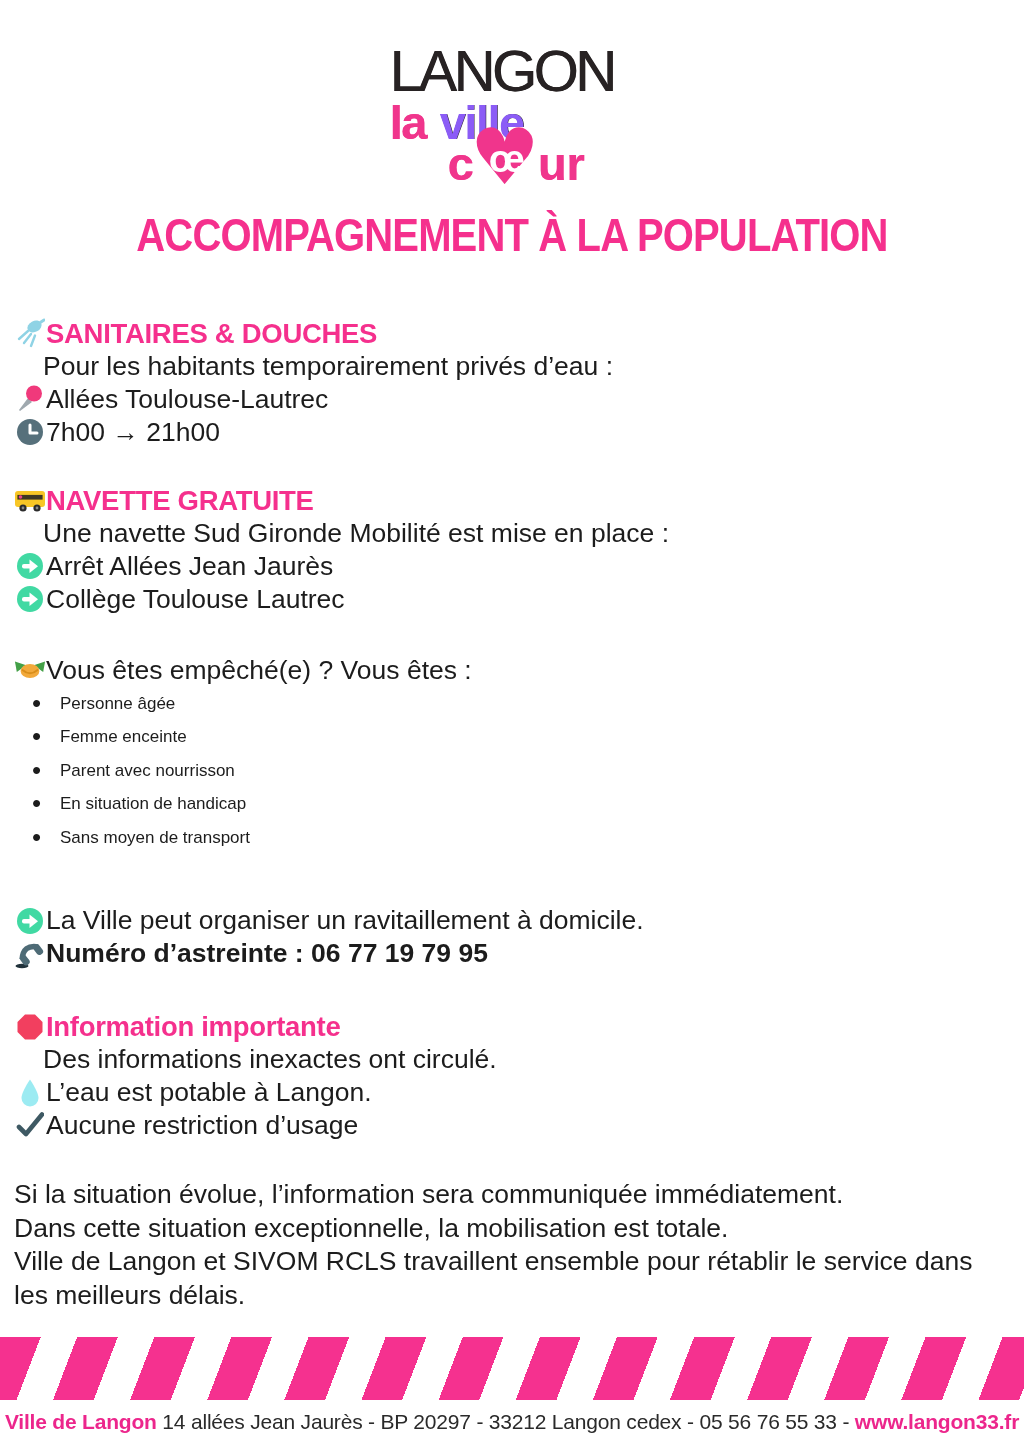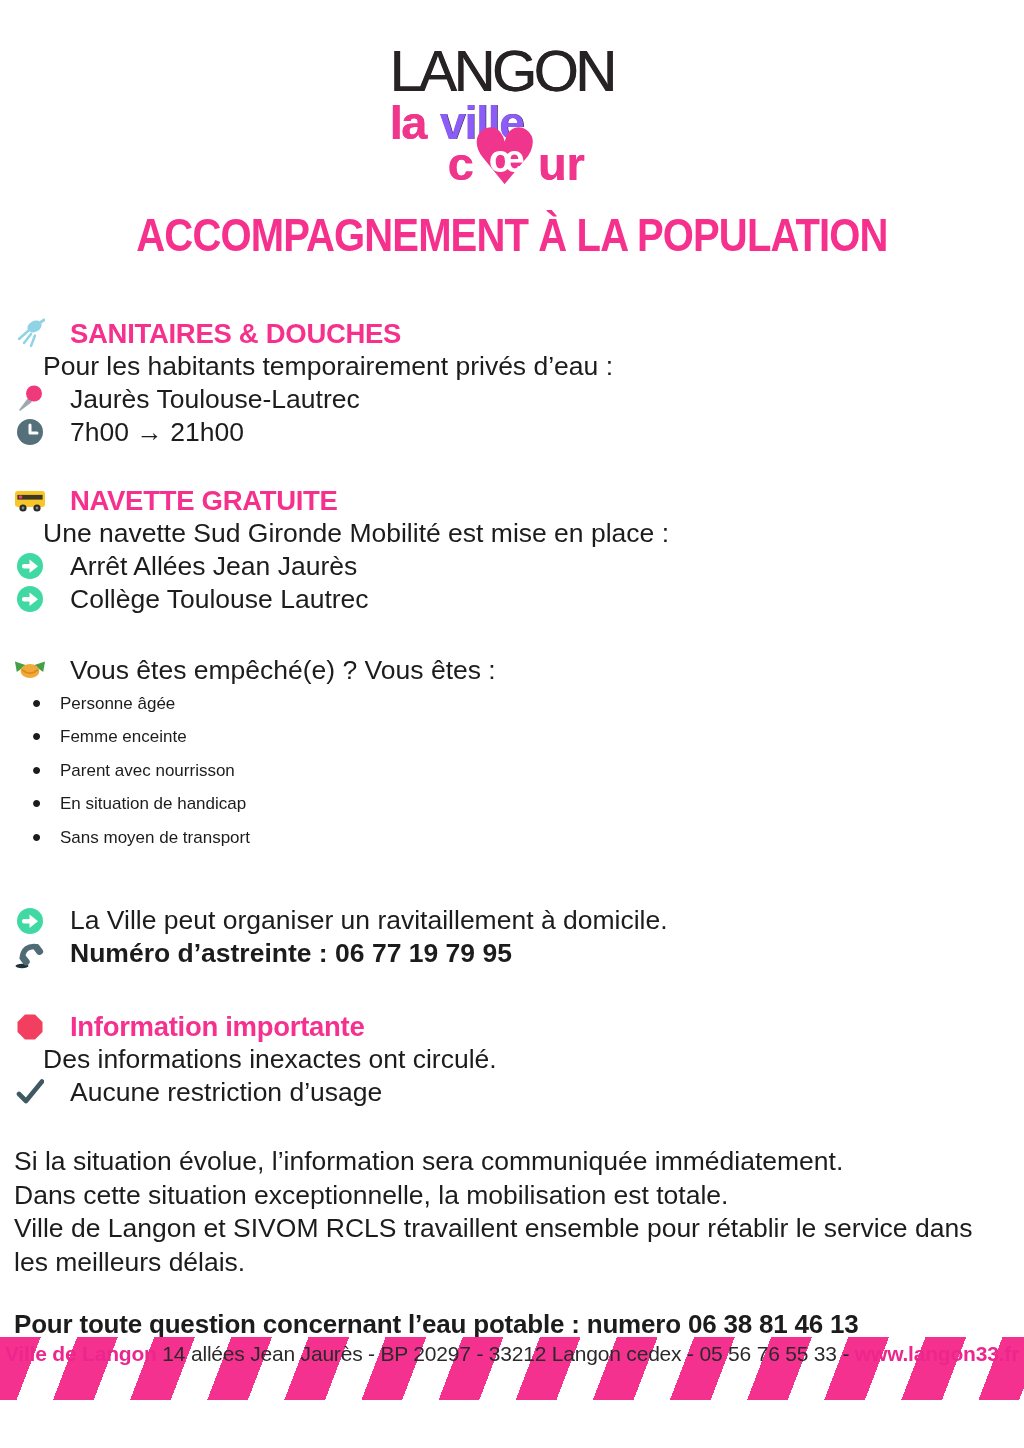--- a/index.html
+++ b/index.html
@@ -45,21 +45,21 @@
   }
   
   .title {
     margin-top:14px; text-align:center;
     color:#F5308D; font-weight:700; font-size:46px; letter-spacing:-1px;
     transform:scaleX(0.87); transform-origin:50% 50%;
     white-space:nowrap;
   }
   
   .content { padding:0 16px 0 14px; }
-  .row { display:flex; align-items:center; gap:24px; min-height:33px; font-size:26.5px; line-height:33px; }
+  .row { display:flex; align-items:center; gap:0; min-height:33px; font-size:26.5px; line-height:33px; }
   .row .ic { flex:0 0 32px; width:32px; display:flex; justify-content:center; align-items:center; }
   .sec-header { color:#F5308D; font-weight:700; font-size:27.5px; letter-spacing:-0.3px; }
   .plain { padding-left:0;margin-left:29px; }
   .bold { font-weight:700; }
   .mt55 { margin-top:55px; }
   .mt35 { margin-top:35px; }
   .mt50 { margin-top:50px; }
   .mt36 { margin-top:36px; }
   ul.bullets { list-style:none; margin:0; padding:0; }
   ul.bullets li {
@@ -70,21 +70,21 @@
   }
   .closing { margin-top:36px; max-width:1004px; }
   .closing p { font-size:26.5px; line-height:33.5px; }
   .question { margin-top:30px; font-size:26px; font-weight:700; letter-spacing:-0.2px; white-space:nowrap; }
   
   .stripes {
     position:absolute; left:0; top:1337px; width:1024px; height:63px;
     background:repeating-linear-gradient(111deg, #F5318F 0 38px, #ffffff 38px 72px);
   }
   .footer {
-    position:absolute; left:0; top:1342px; width:1024px;
+    position:absolute; left:0; top:1410px; width:1024px;
     text-align:center; font-size:21px; color:#2a2a2a; letter-spacing:-0.2px;
   }
   .footer .pink { color:#EC268C; font-weight:700; }
   .footer span { white-space:pre; }
   svg { display:block; }
 </style>
 </head>
 <body>
 
 <div class="page">
@@ -125,21 +125,21 @@
     <div class="row plain">
       <span>Pour les habitants temporairement privés d’eau :</span>
     </div>
     <div class="row">
       <span class="ic">
         <svg width="30" height="30" viewBox="0 0 30 30">
           <polygon points="13,14 17,18 5,27 4,26" fill="#9FA8AE"></polygon>
           <circle cx="19" cy="9.5" r="8" fill="#F0397B"></circle>
         </svg>
       </span>
-      <span>Jaurès Toulouse-Lautrec</span>
+      <span>Allées Toulouse-Lautrec</span>
     </div>
     <div class="row">
       <span class="ic">
         <svg width="30" height="30" viewBox="0 0 30 30">
           <circle cx="15" cy="15" r="13" fill="#56707B"></circle>
           <path d="M15 8 V16 H22" stroke="#ffffff" stroke-width="3" fill="none" stroke-linecap="round" stroke-linejoin="round"></path>
         </svg>
       </span>
       <span>7h00  → 21h00</span>
     </div>
@@ -232,20 +232,28 @@
           <polygon points="9,1.5 19,1.5 26.5,9 26.5,19 19,26.5 9,26.5 1.5,19 1.5,9" fill="#F23F5F"></polygon>
         </svg>
       </span>
       <span class="sec-header">Information importante</span>
     </div>
     <div class="row plain">
       <span>Des informations inexactes ont circulé.</span>
     </div>
     <div class="row">
       <span class="ic">
+        <svg width="22" height="30" viewBox="0 0 22 30">
+          <path d="M11 1.5 C11 1.5 2.5 14 2.5 20 a8.5 8.5 0 0 0 17 0 C19.5 14 11 1.5 11 1.5 Z" fill="#9CEBF2"></path>
+        </svg>
+      </span>
+      <span>L’eau est potable à Langon.</span>
+    </div>
+    <div class="row">
+      <span class="ic">
         <svg width="28" height="27" viewBox="0 0 28 27">
           <path d="M3 15 L10 22 L26 2.5" stroke="#3E5963" stroke-width="4.6" fill="none" stroke-linecap="round" stroke-linejoin="round"></path>
         </svg>
       </span>
       <span>Aucune restriction d’usage</span>
     </div>
 
     <div class="closing">
       <p>Si la situation évolue, l’information sera communiquée immédiatement.</p>
       <p>Dans cette situation exceptionnelle, la mobilisation est totale.</p>

